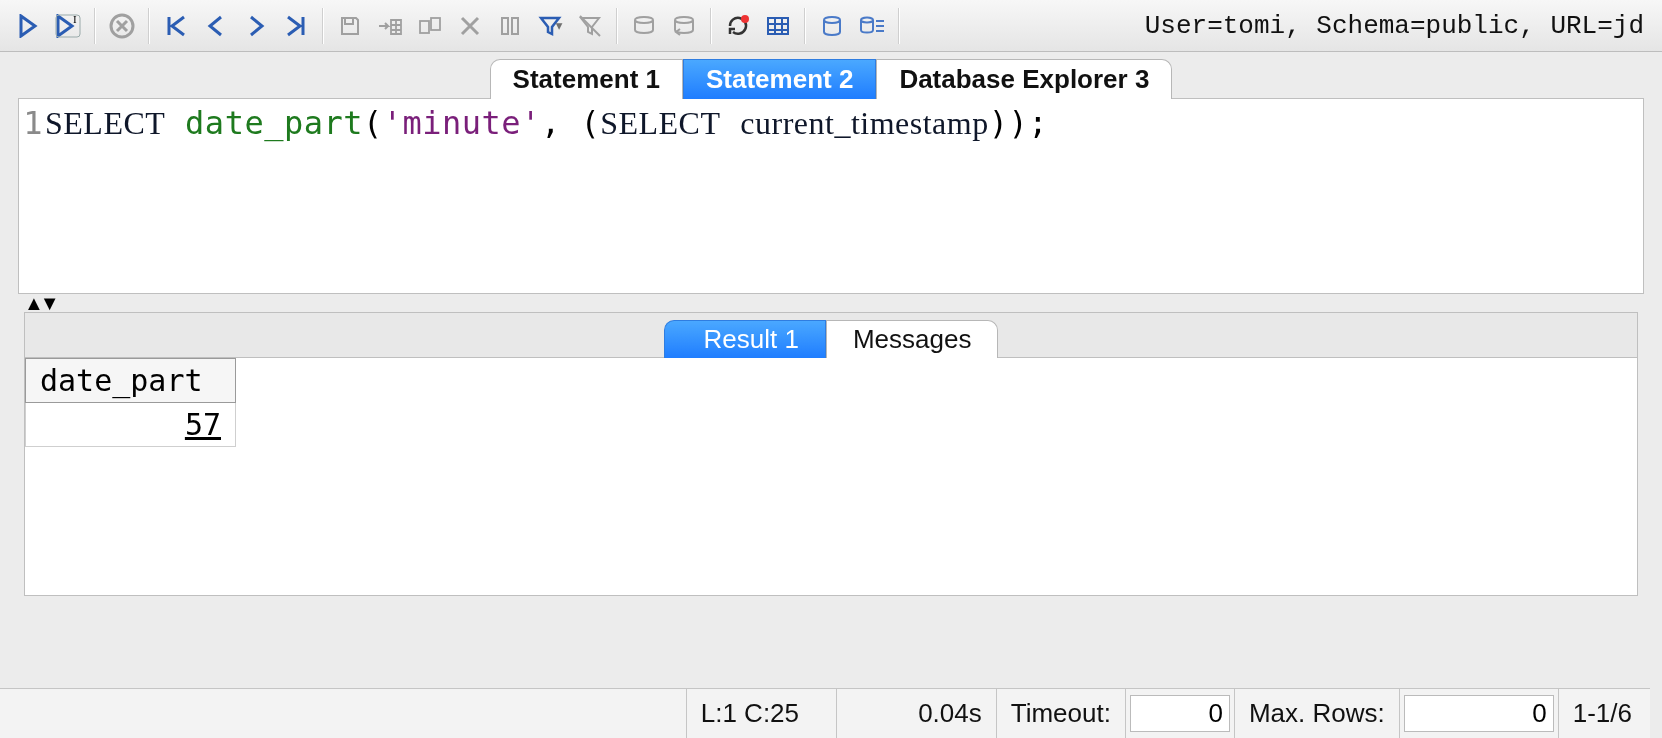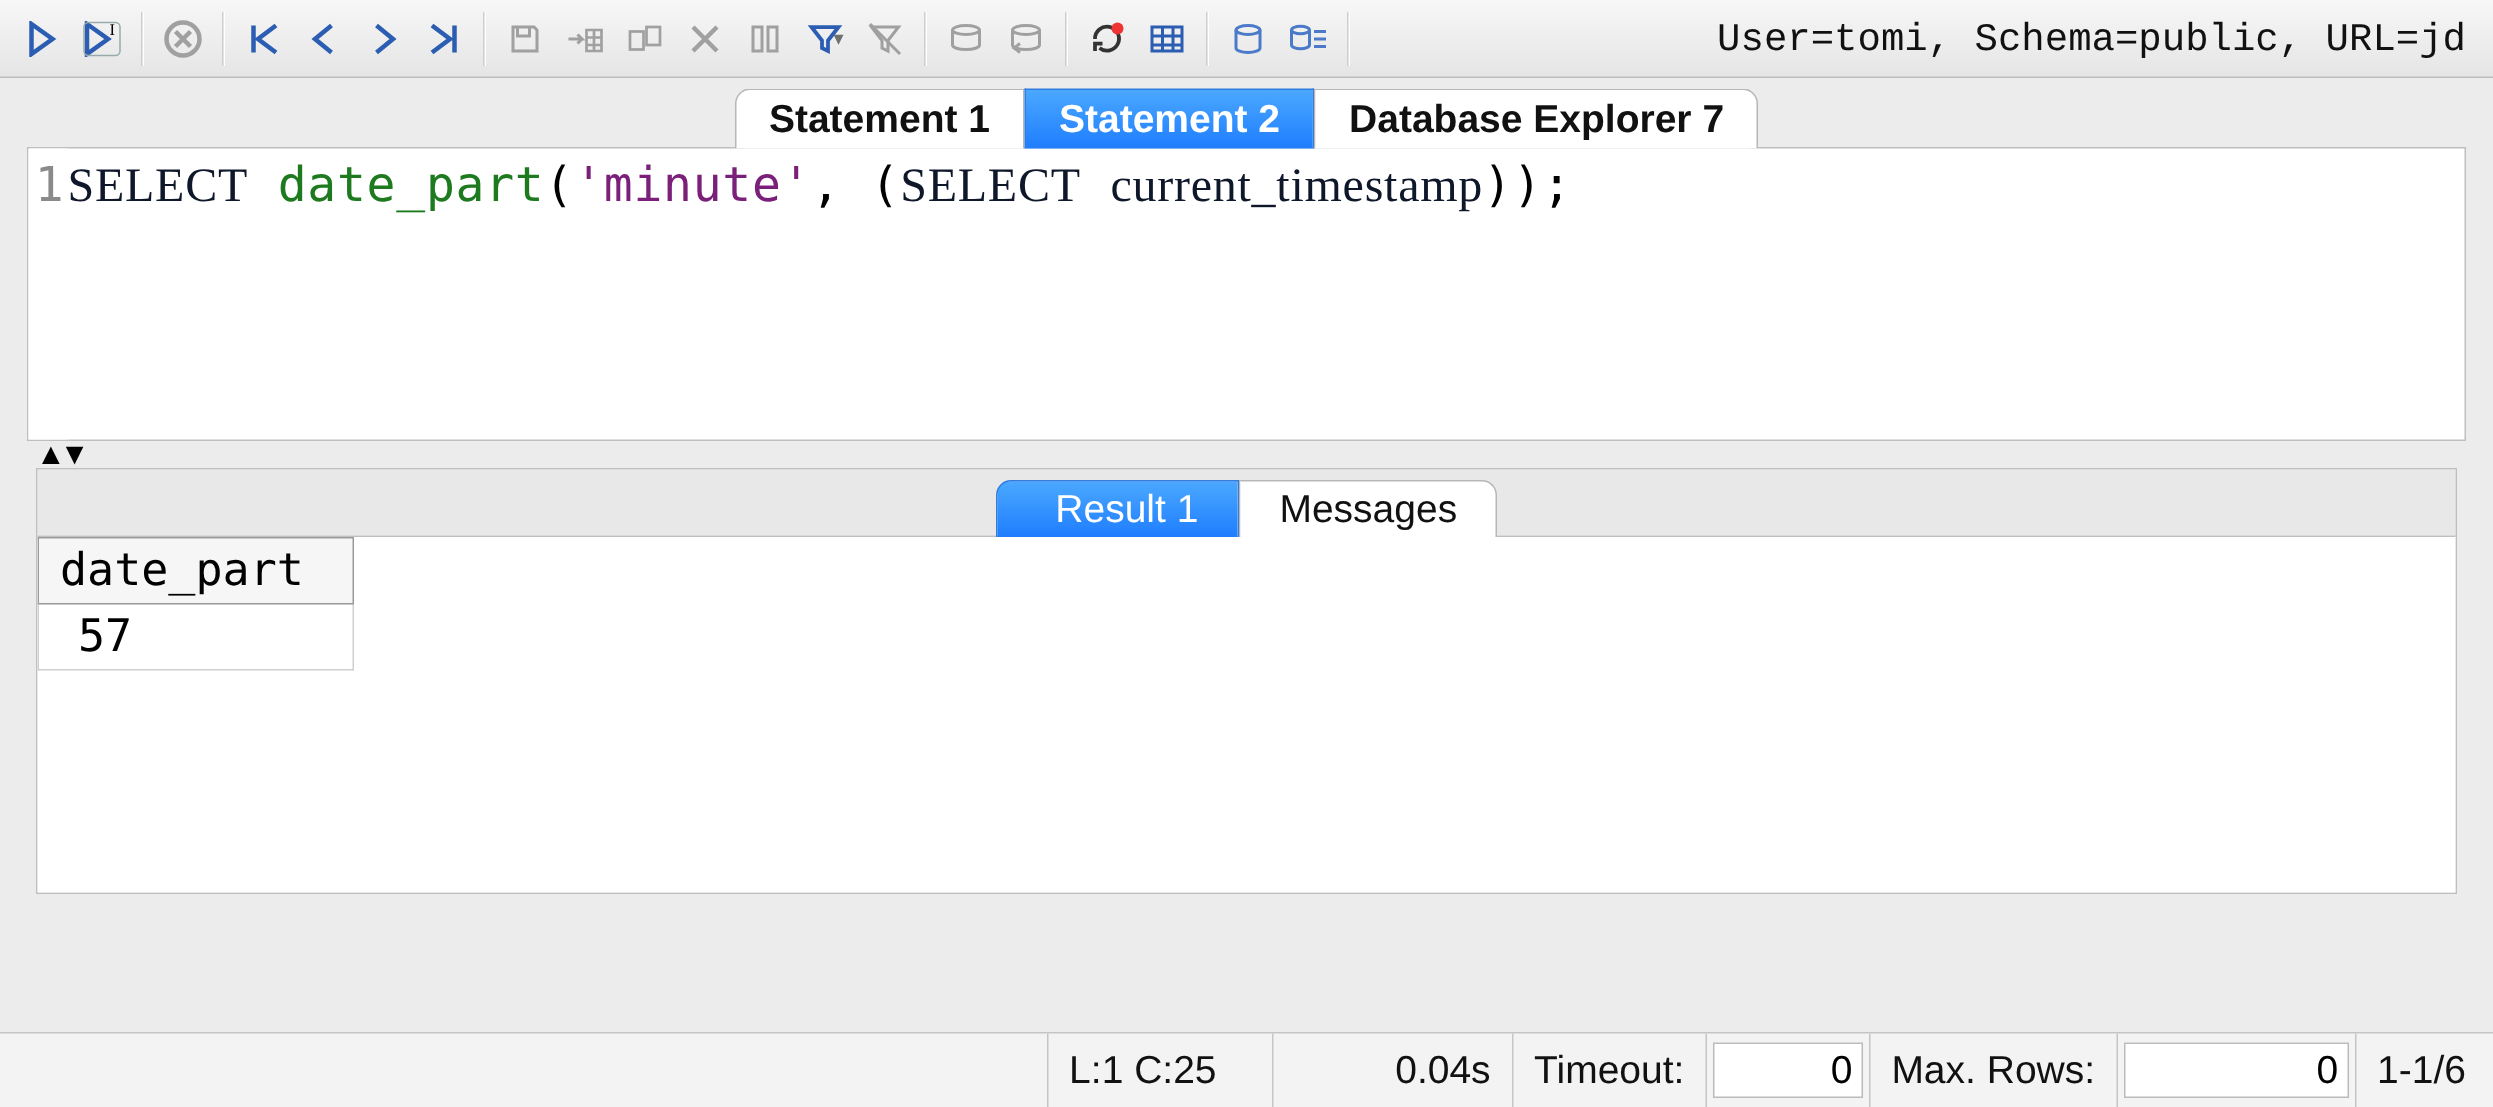--- a/index.html
+++ b/index.html
@@ -180,29 +180,31 @@
   .grid th {
     font-weight: normal;
     text-align: left;
     padding: 4px 14px;
     border: 1px solid #9a9a9a;
     background: #f6f6f6;
     min-width: 210px;
     font-family: "Menlo","DejaVu Sans Mono",monospace;
   }
   .grid td {
-    padding: 4px 26px;
+    text-align: right;
+    padding: 4px 14px;
     border: 1px solid #cfcfcf;
     font-family: "Menlo","DejaVu Sans Mono",monospace;
+    text-decoration: underline;
   }
 
   
   .statusbar {
     position: absolute;
-    left: 0; right: 0; bottom: 0;
+    left: 0; right: 12px; bottom: 0;
     height: 50px;
     background: #f3f3f3;
     border-top: 1px solid #c5c5c5;
     display: flex;
     align-items: stretch;
     font-size: 26px;
     color: #111;
   }
   .sb-spacer { flex: 1; border-right: 1px solid #c5c5c5; margin-left:18px; }
   .sb-cell {
@@ -373,21 +375,21 @@
   <div class="tb-sep"></div>
 
   <div class="conn-info">User=tomi, Schema=public, URL=jd</div>
 </div>
 
 <div class="workspace">
 
   <div class="ws-tabs">
     <div class="ws-tab">Statement 1</div>
     <div class="ws-tab active">Statement 2</div>
-    <div class="ws-tab">Database Explorer 7</div>
+    <div class="ws-tab">Database Explorer 3</div>
   </div>
 
   <div class="editor">
     <div class="gutter">1</div>
     <div class="code"><span class="kw">SELECT</span> <span class="func">date_part</span><span class="punc">(</span><span class="str">'minute'</span><span class="punc">, </span><span class="punc">(</span><span class="kw">SELECT</span> <span class="kw">current_timestamp</span><span class="punc">)</span><span class="punc">)</span><span class="punc">;</span></div>
   </div>
 
   <div class="splitter">▲▼</div>
 
   <div class="results-wrap">

